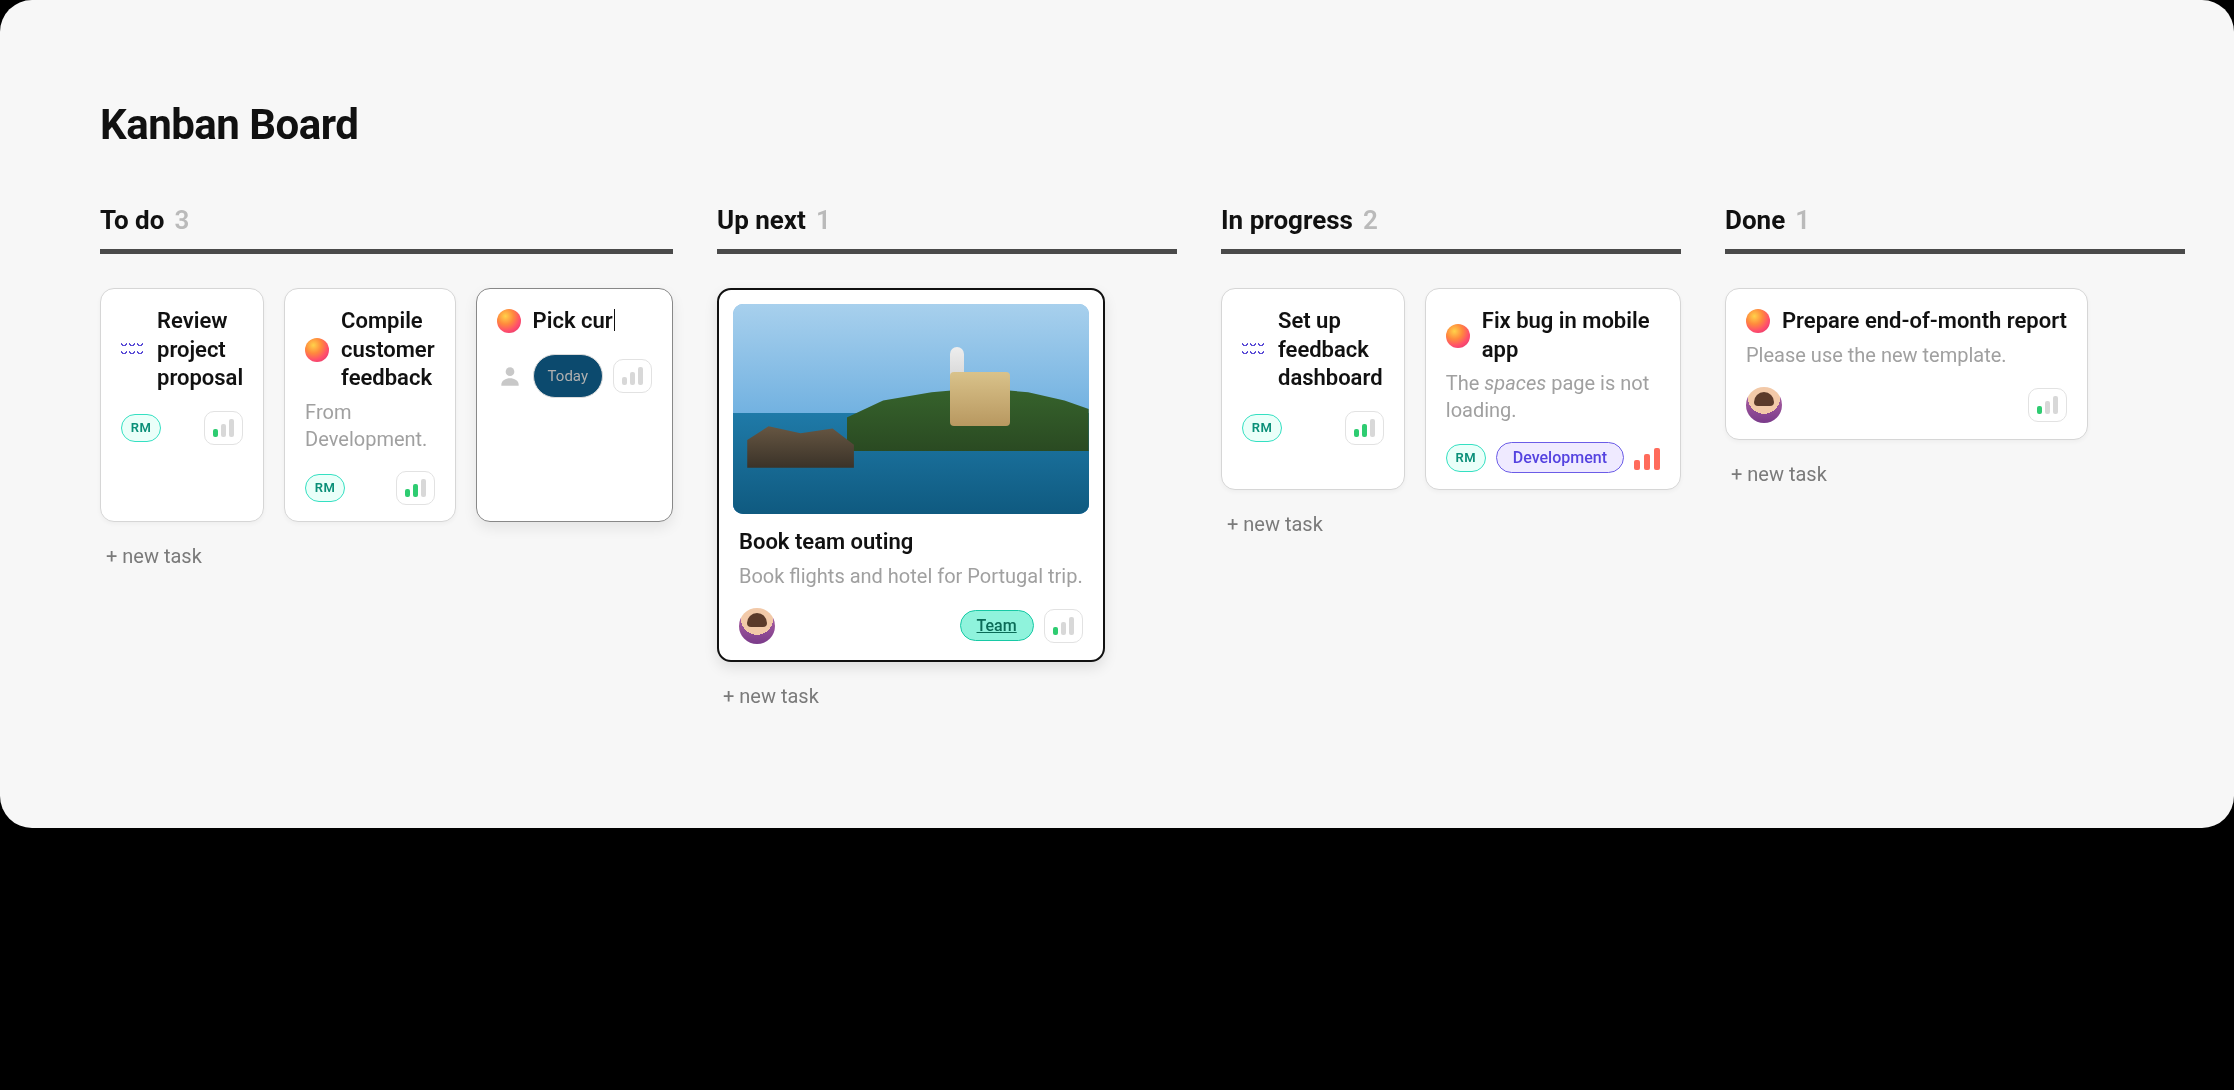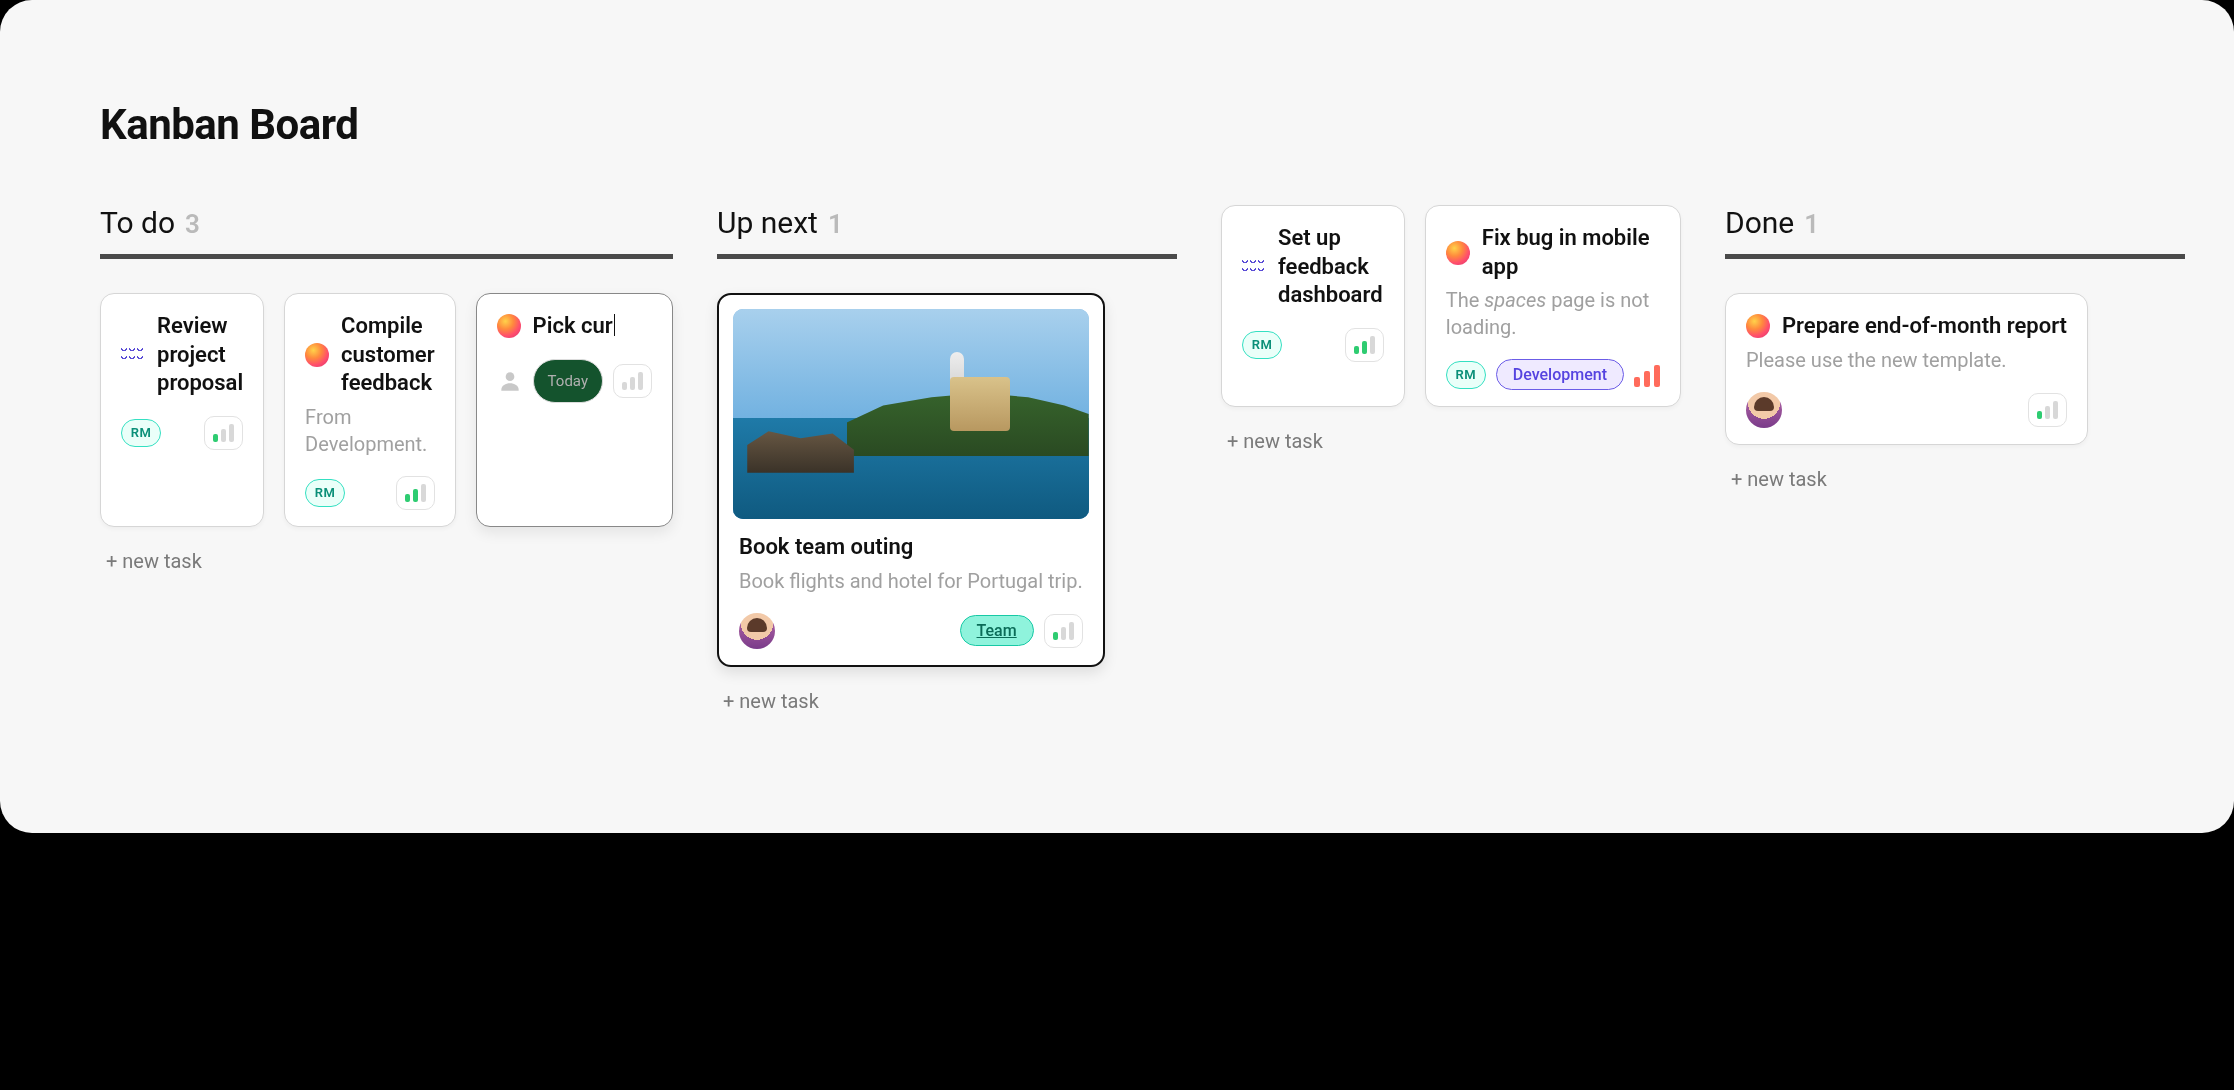--- a/index.html
+++ b/index.html
@@ -36,22 +36,22 @@
   }
   .col-header {
     display: flex;
     align-items: baseline;
     gap: 10px;
     padding-bottom: 14px;
     border-bottom: 5px solid #4a4a4a;
     margin-bottom: 34px;
   }
   .col-title {
-    font-size: 30px;
-    font-weight: 400;
+    font-size: 26px;
+    font-weight: 700;
     color: #111;
   }
   .col-count {
     font-size: 26px;
     font-weight: 600;
     color: #bababa;
   }
   .cards { display: flex; flex-direction: row; gap: 20px; }
   .card {
     background: #fff;
@@ -189,21 +189,21 @@
   .tag-pill {
     display:inline-flex; align-items:center; padding:5px 16px;
     border-radius:999px; font-size:16px; font-weight:500;
   }
   .tag-team { background:#8ff3dc; border:1.5px solid #17c9a5; color:#0a6b57;text-decoration:underline; }
   .tag-dev  { background:#efeaff; border:1.5px solid #6b5ce7; color:#5543e0; }
 
   .date-chip {
     display:inline-flex; align-items:center; padding:12px 14px;
     border:1.5px solid #dcdcdc; border-radius:999px;
-    font-size:15px; color:#b0b0b0; background:#14532d;
+    font-size:15px; color:#b0b0b0; background:#0c4a6e;
   }
 
   .new-task {
     display:inline-flex; align-items:center; gap:6px;
     font-size:20px; color:#7a7a7a; margin-top:22px; padding-left:6px;
     cursor:pointer;
   }
 </style>
 </head>
 <body>
@@ -309,20 +309,24 @@
                   <span class="b2"></span>
                   <span class="b3"></span>
                 </span>
               </div>
     </div>
           </div>
         </div>
         <div class="new-task">+ new task</div>
       </div>
       <div class="column">
+        <div class="col-header">
+          <span class="col-title">In progress</span>
+          <span class="col-count">2</span>
+        </div>
         <div class="cards">
           <div class="card">
             <div class="card-top">
         <span class="icon-wave"></span>
         <span class="card-title ">Set up feedback dashboard</span>
       </div>
             <div class="card-footer">
       <div class="footer-left">
                 <span class="pill-initials">RM</span>
               </div>

